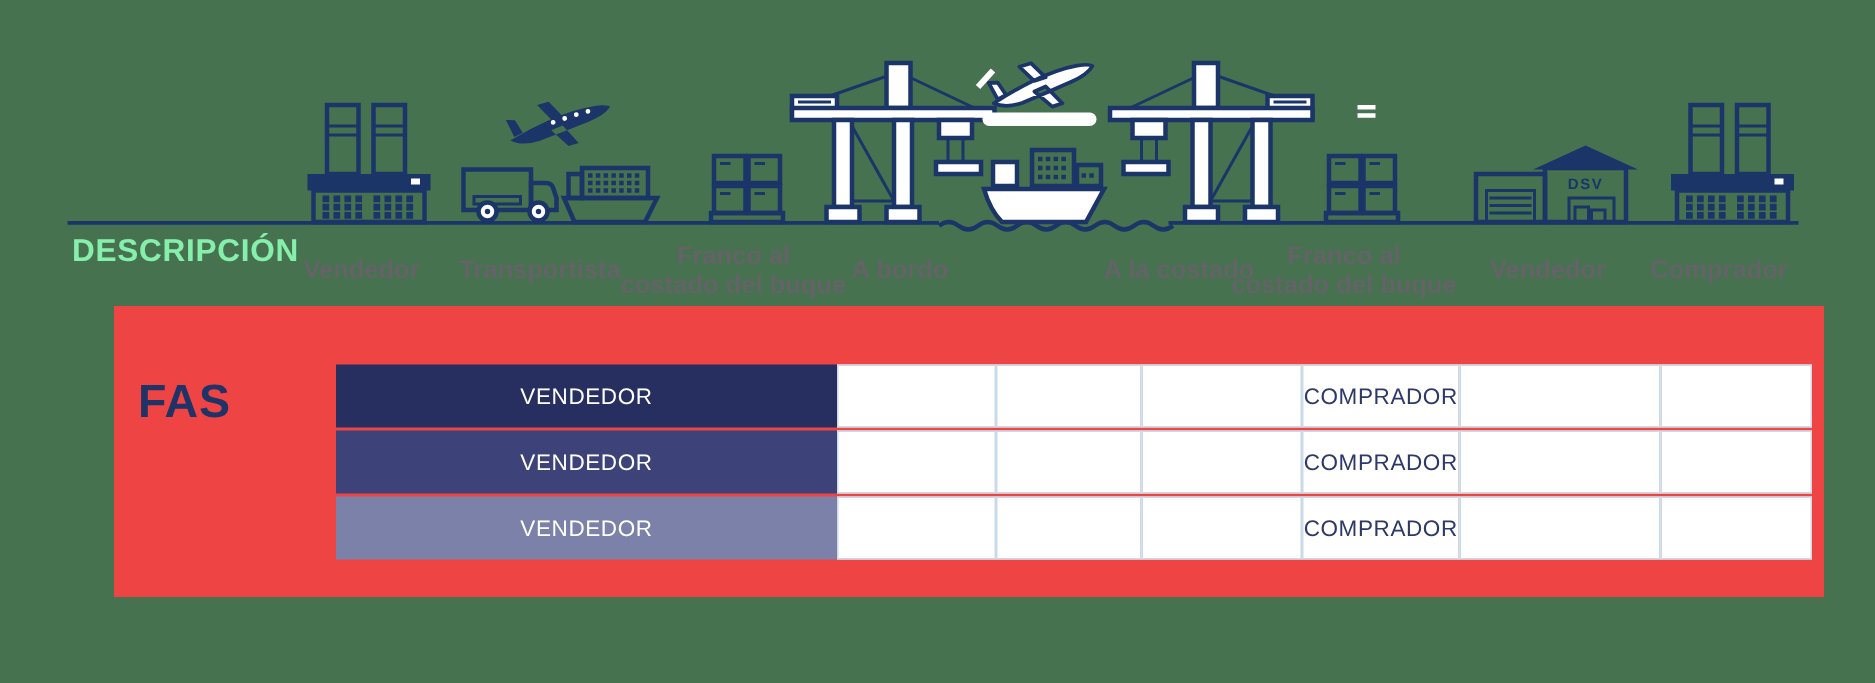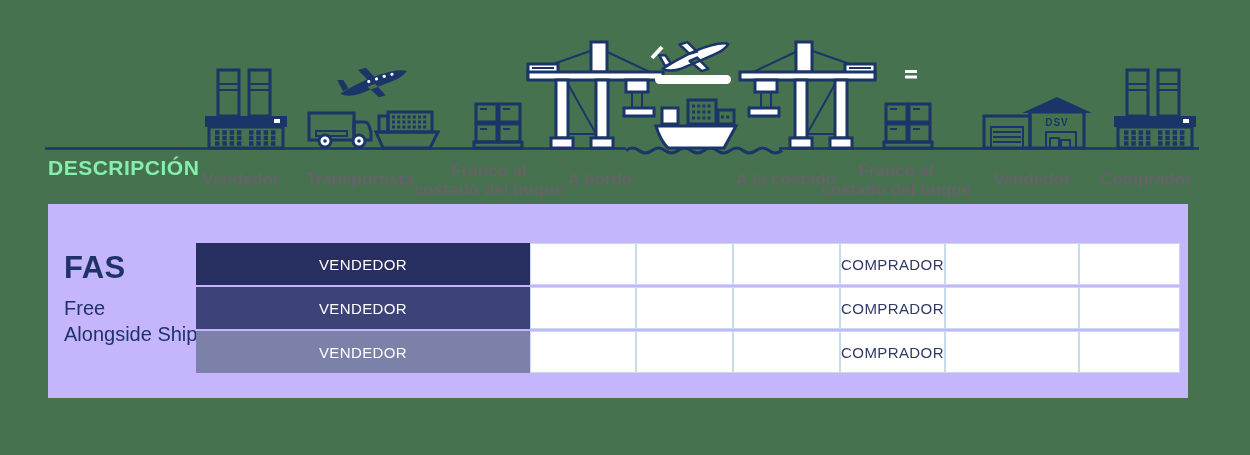--- a/index.html
+++ b/index.html
@@ -16,21 +16,21 @@
   .pw{fill:#fff;stroke:#1B3569;stroke-width:2.5;stroke-linejoin:round}
   .win{stroke:#1B3569;stroke-width:4.5;stroke-dasharray:4.5 2.8;fill:none}
   .win2{stroke:#1B3569;stroke-width:3;stroke-dasharray:3 2.2;fill:none}
   .dsv{font:bold 10px "Liberation Sans",sans-serif;fill:#1B3569;text-anchor:middle;letter-spacing:1px}
 
   .hdr-title{position:absolute;left:48px;top:156px;font-size:21px;font-weight:bold;letter-spacing:.5px;color:#86efac}
   .hdr-label{position:absolute;top:162px;height:36px;display:flex;align-items:center;justify-content:center;
              transform:translateX(-50%);text-align:center;font-size:17px;font-weight:bold;line-height:1.12;
              color:#646367;white-space:pre-line}
 
-  .panel{position:absolute;left:48px;top:204px;width:1140px;height:194px;background:#c4b5fd}
+  .panel{position:absolute;left:76px;top:204px;width:1140px;height:194px;background:#ef4444}
   .term{position:absolute;left:16px;top:46px;color:#1F3366}
   .term-code{font-size:31px;font-weight:bold;letter-spacing:.5px}
   .term-name{margin-top:9px;font-size:20px;line-height:1.32;white-space:pre-line}
   .rows{position:absolute;left:148px;top:39px;display:flex;flex-direction:column;gap:2px}
   .row{display:grid;grid-template-columns:334px 106px 97px 107px 105px 134px 101px;height:42px}
   .cell{background:#fff;border:1px solid #C9DAEA;display:flex;align-items:center;justify-content:center}
   .cell.bar{border:none;color:#fff;font-size:15px;letter-spacing:.4px}
   .cell.buyer{color:#2E3968;font-size:15px;letter-spacing:.4px}
 </style>
 </head>
@@ -179,22 +179,20 @@
     <div class="hdr-label" style="left:786px">A la costado</div>
     <div class="hdr-label" style="left:896px">Franco al
 costado del buque</div>
     <div class="hdr-label" style="left:1032px">Vendedor</div>
     <div class="hdr-label" style="left:1146px">Comprador</div>
   </div>
 
   <div class="panel">
     <div class="term">
       <div class="term-code">FAS</div>
-      <div class="term-name">Free
-Alongside Ship</div>
     </div>
     <div class="rows">
       <div class="row">
         <div class="cell bar" style="background-color: rgb(39, 46, 96);">VENDEDOR</div>
         <div class="cell"></div>
         <div class="cell"></div>
         <div class="cell"></div>
         <div class="cell buyer">COMPRADOR</div>
         <div class="cell"></div>
         <div class="cell"></div>

